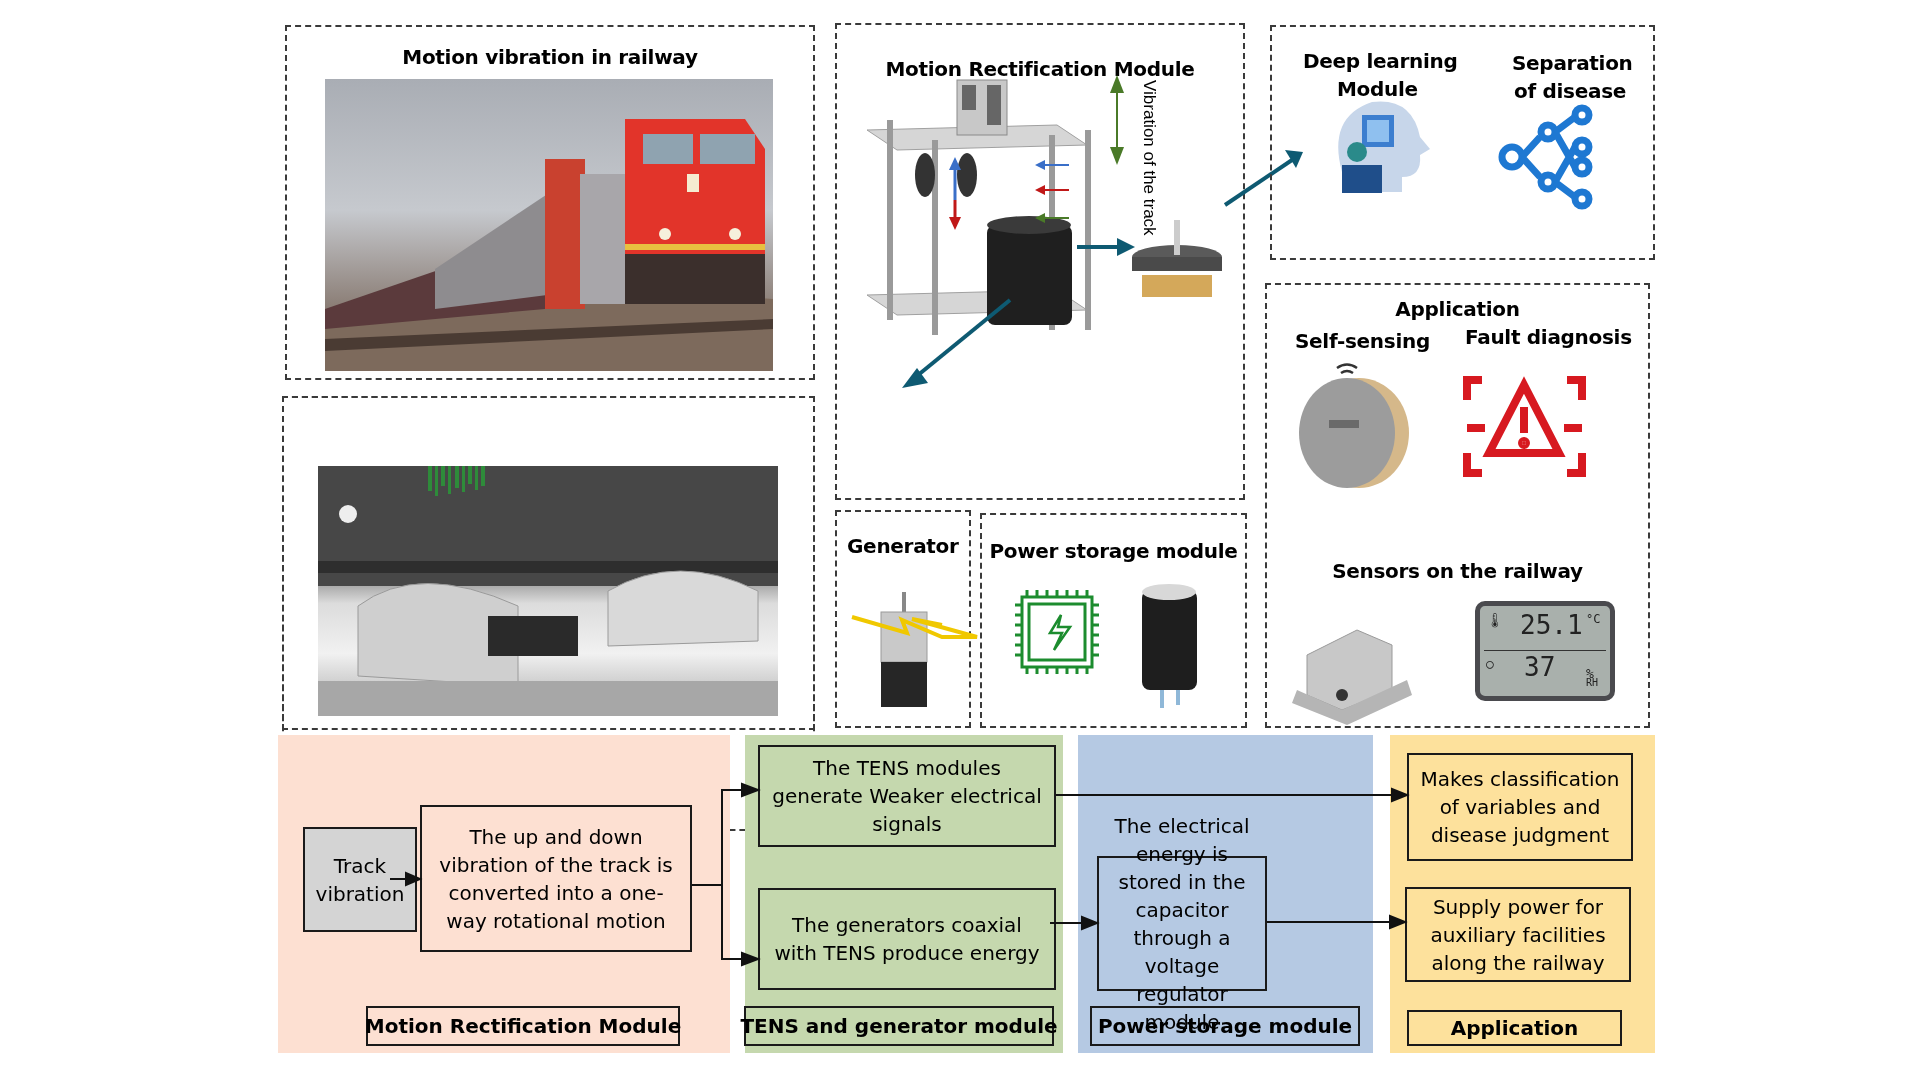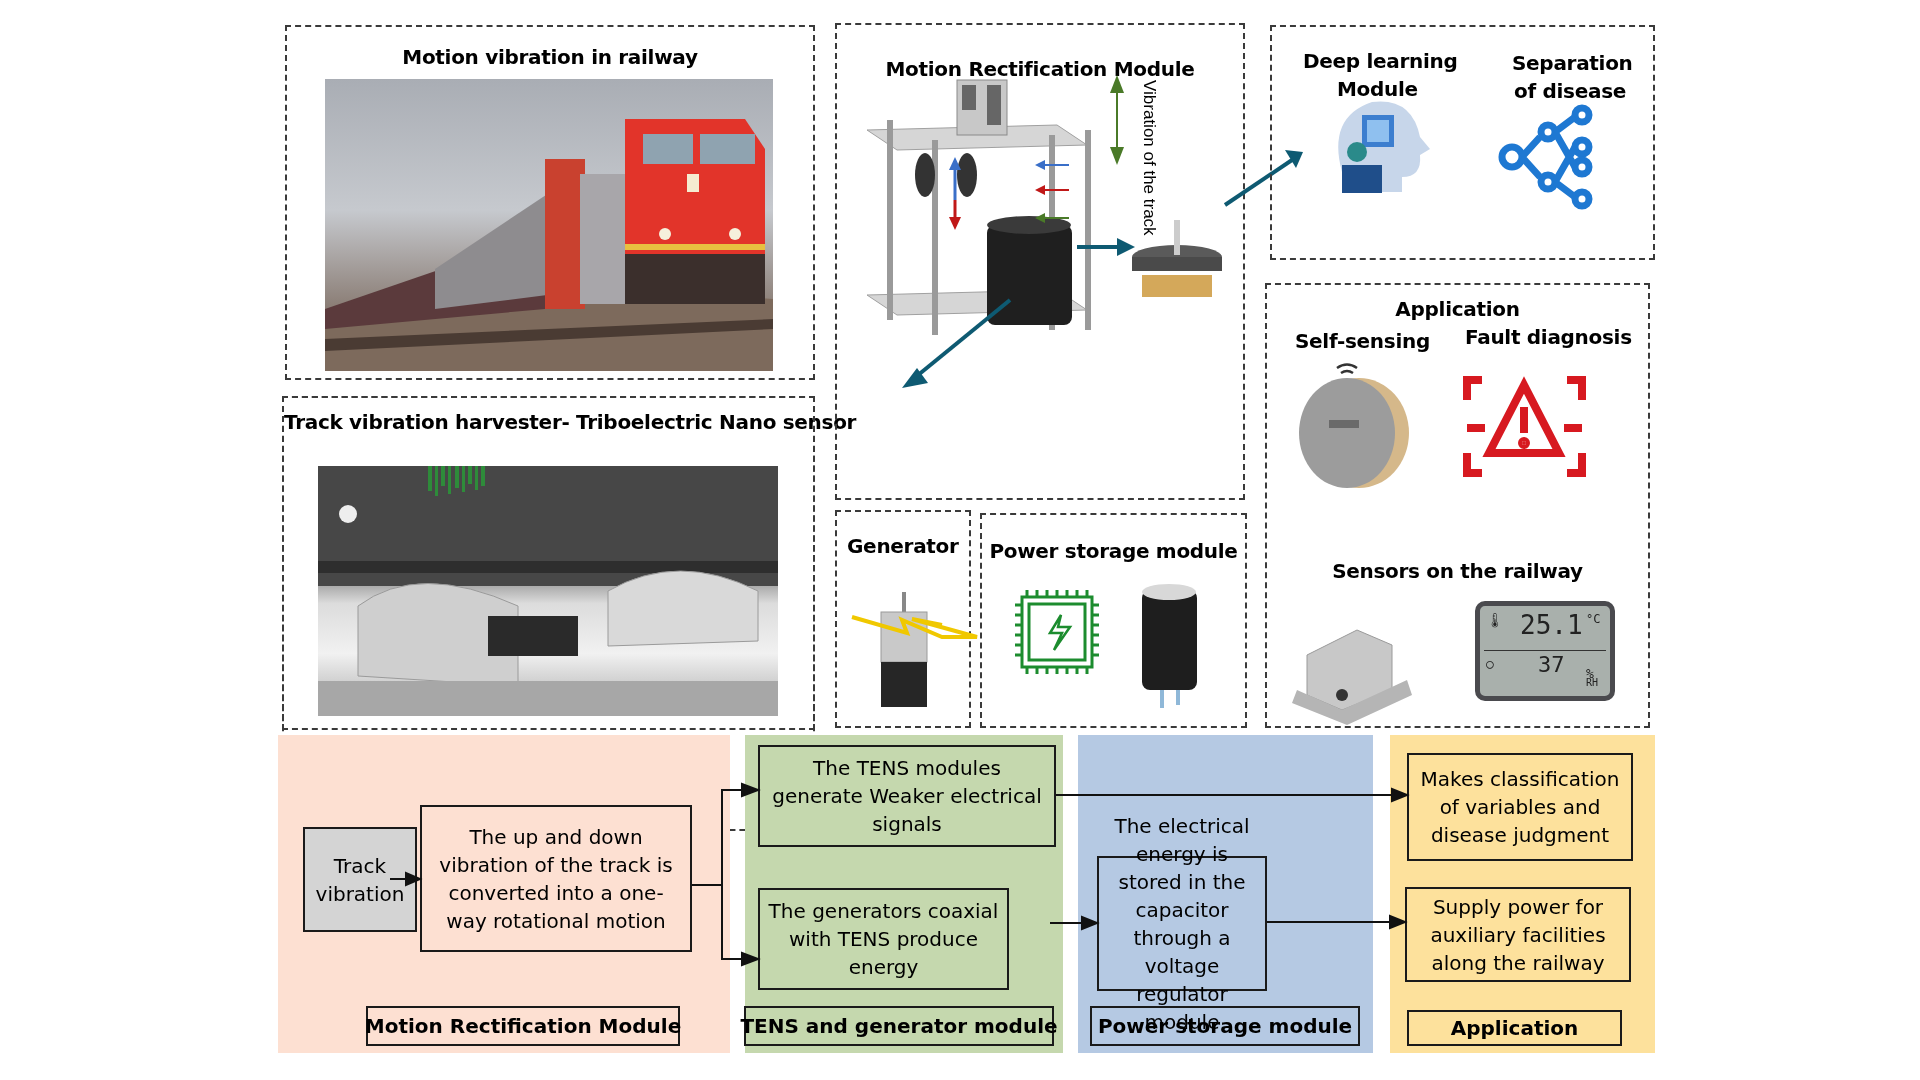--- a/index.html
+++ b/index.html
@@ -34,21 +34,20 @@
       <circle cx="340" cy="155" r="6" fill="#f5f0dc"></circle>
       <circle cx="410" cy="155" r="6" fill="#f5f0dc"></circle>
       <rect x="362" y="95" width="12" height="18" fill="#f5ecd0"></rect>
     </svg>
   </div>
 </div>
 
 <div class="abs dash" style="left:282px;top:296px;width:533px;height:435px;transform:translateY(100px);">
 </div>
 <div class="abs dash" style="left:282px;top:396px;width:533px;height:334px;border:none;">
-  <div class="title" style="left:2px;top:14px;">Track vibration harvester- Triboelectric Nano sensor</div>
   <div class="abs" style="left:36px;top:70px;width:460px;height:250px;background:linear-gradient(180deg,#3d3d3d 0%,#505050 35%,#dcdcdc 55%,#f1f1f1 75%,#a9a9a9 100%);overflow:hidden;">
     <svg width="460" height="250">
       <rect x="0" y="0" width="460" height="120" fill="#474747"></rect>
       <rect x="0" y="95" width="460" height="12" fill="#2e2e2e"></rect>
       <path d="M40,210 L40,140 Q100,95 200,140 L200,220 Z" fill="#cfcfcf" stroke="#9a9a9a"></path>
       <path d="M290,180 L290,125 Q360,85 440,125 L440,175 Z" fill="#d9d9d9" stroke="#9a9a9a"></path>
       <rect x="170" y="150" width="90" height="40" fill="#2a2a2a"></rect>
       <rect x="0" y="215" width="460" height="35" fill="#a7a7a7"></rect>
       <circle cx="30" cy="48" r="9" fill="#eee"></circle>
       <g fill="#2e8b3a">
@@ -208,35 +207,35 @@
       <polygon points="30,405 75,425 140,395 145,410 80,440 25,418" fill="#b5b5b5"></polygon>
       <circle cx="75" cy="410" r="6" fill="#333"></circle>
     </g>
   </svg>
   <div class="abs" style="left:208px;top:316px;width:140px;height:100px;background:#a9b0ac;border:5px solid #4a4a4e;border-radius:10px;font-family:'DejaVu Sans Mono',monospace;color:#222;">
     <div class="abs" style="left:6px;top:6px;font-size:14px;">🌡</div>
     <div class="abs" style="left:40px;top:4px;font-size:26px;">25.1</div>
     <div class="abs" style="left:106px;top:6px;font-size:12px;">°C</div>
     <div class="abs" style="left:4px;right:4px;top:44px;height:1px;background:#333;"></div>
     <div class="abs" style="left:6px;top:50px;font-size:13px;">○</div>
-    <div class="abs" style="left:58px;top:46px;font-size:22px;">37</div>
+    <div class="abs" style="left:44px;top:46px;font-size:26px;">37</div>
     <div class="abs" style="left:106px;top:48px;font-size:10px;margin-top:23px;">RH</div>
     <div class="abs" style="left:106px;top:60px;font-size:13px;">%</div>
   </div>
 </div>
 
 <div class="panel" style="left:278px;top:735px;width:452px;height:318px;background:#fde0d2;"></div>
 <div class="panel" style="left:745px;top:735px;width:318px;height:318px;background:#c5d8ae;"></div>
 <div class="panel" style="left:1078px;top:735px;width:295px;height:318px;background:#b5c9e3;"></div>
 <div class="panel" style="left:1390px;top:735px;width:265px;height:318px;background:#fde19c;"></div>
 
 <div class="node" style="left:276px;top:827px;width:114px;height:105px;background:#d4d4d4;margin-left:27px;">Track vibration</div>
 <div class="node" style="left:420px;top:805px;width:272px;height:147px;">The up and down vibration of the track is converted into a one-way rotational motion</div>
 <div class="node" style="left:758px;top:745px;width:298px;height:102px;">The TENS modules generate Weaker electrical signals</div>
-<div class="node" style="left:758px;top:888px;width:251px;height:102px;">The generators coaxial with TENS produce energy</div>
+<div class="node" style="left:758px;top:888px;width:298px;height:102px;">The generators coaxial with TENS produce energy</div>
 <div class="node" style="left:1097px;top:856px;width:170px;height:135px;">The electrical energy is stored in the capacitor through a voltage regulator module</div>
 <div class="node" style="left:1407px;top:753px;width:226px;height:108px;">Makes classification of variables and disease judgment</div>
 <div class="node" style="left:1405px;top:887px;width:226px;height:95px;">Supply power for auxiliary facilities along the railway</div>
 
 <div class="lbl" style="left:366px;top:1006px;width:314px;height:40px;">Motion Rectification Module</div>
 <div class="lbl" style="left:744px;top:1006px;width:310px;height:40px;">TENS and generator module</div>
 <div class="lbl" style="left:1090px;top:1006px;width:270px;height:40px;">Power storage module</div>
 <div class="lbl" style="left:1407px;top:1010px;width:215px;height:36px;">Application</div>
 
 <svg width="1920" height="1080" style="left:0;top:0;pointer-events:none;">

